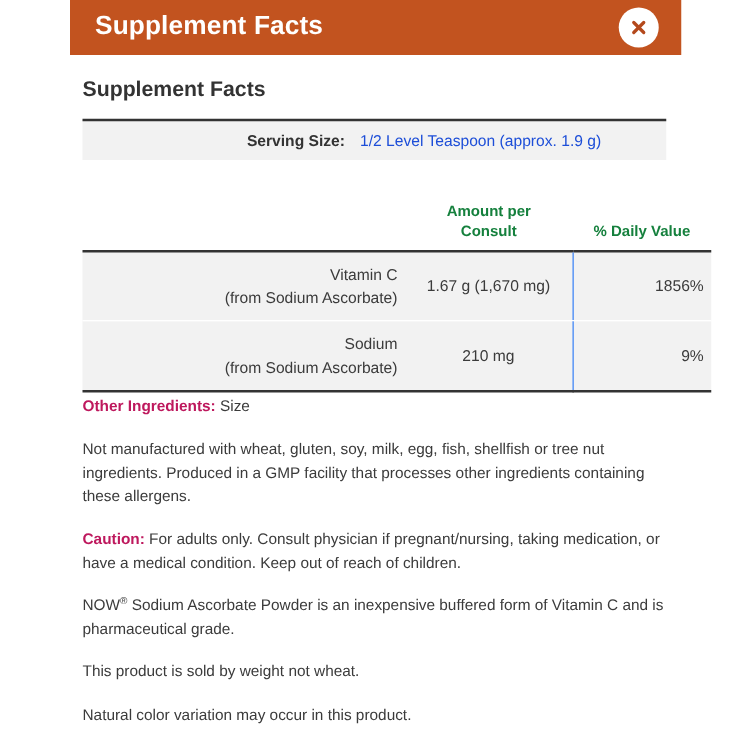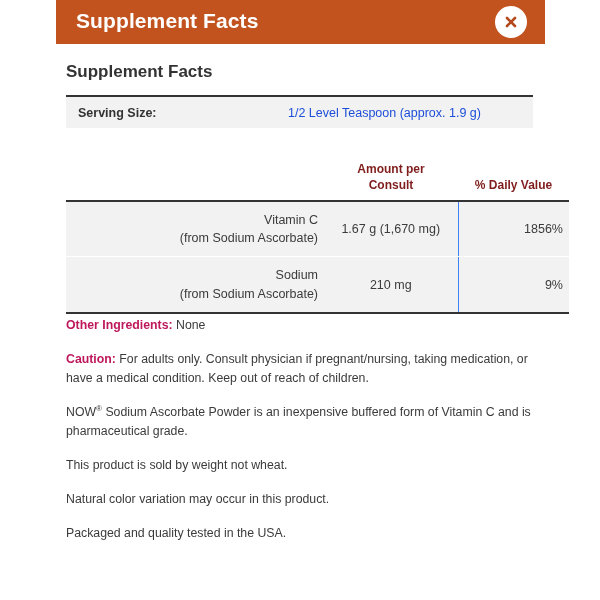--- a/index.html
+++ b/index.html
@@ -92,36 +92,36 @@
   }
   .serving-table td {
     background: #f2f2f2;
     font-size: 12.5px;
     padding: 8px 0 8px 12px;
     vertical-align: middle;
     height: 15px;
     border-bottom: 1px solid #ffffff;
   }
   .serving-table tr:last-child td { border-bottom: none; }
-  .serving-label { font-weight: bold; color: #333333; width: 198px; }
+  .serving-label { font-weight: bold; color: #333333; width: 198px; text-align: right; }
   .serving-value { font-weight: normal; color: #1d4ed8; }
 
   
   .nutrient-table {
     position: absolute;
     left: 66px;
     top: 118px;
     width: 467px;
     border-collapse: collapse;
     table-layout: fixed;
   }
   .nutrient-table th {
     font-size: 12px;
     font-weight: bold;
-    color: #7f1d1d;
+    color: #15803d;
     text-align: center;
     vertical-align: bottom;
     padding: 0 6px 7px 6px;
     background: #ffffff;
     border-bottom: 2px solid #333333;
     line-height: 1.3;
   }
   .nutrient-table th.col-name {
     border-bottom: 2px solid #333333;
   }
@@ -226,23 +226,24 @@
           </td>
           <td class="cell-amount">210 mg</td>
           <td class="cell-dv">9%</td>
         </tr>
       </tbody>
     </table>
 
     <div class="notes">
 
       <p class="note">
-        <b>Other Ingredients:</b><span> None</span>
+        <b>Other Ingredients:</b><span> Size</span>
       </p>
 
+      <p class="note">Not manufactured with wheat, gluten, soy, milk, egg, fish, shellfish or tree nut ingredients. Produced in a GMP facility that processes other ingredients containing these allergens.</p>
 
       <p class="note">
         <b>Caution:</b><span> For adults only. Consult physician if pregnant/nursing, taking medication, or have a medical condition. Keep out of reach of children.</span>
       </p>
 
       <p class="note">
         <span>NOW</span><sup>®</sup><span> Sodium Ascorbate Powder is an inexpensive buffered form of Vitamin C and is pharmaceutical grade.</span>
       </p>
 
       <p class="note">This product is sold by weight not wheat.</p>

